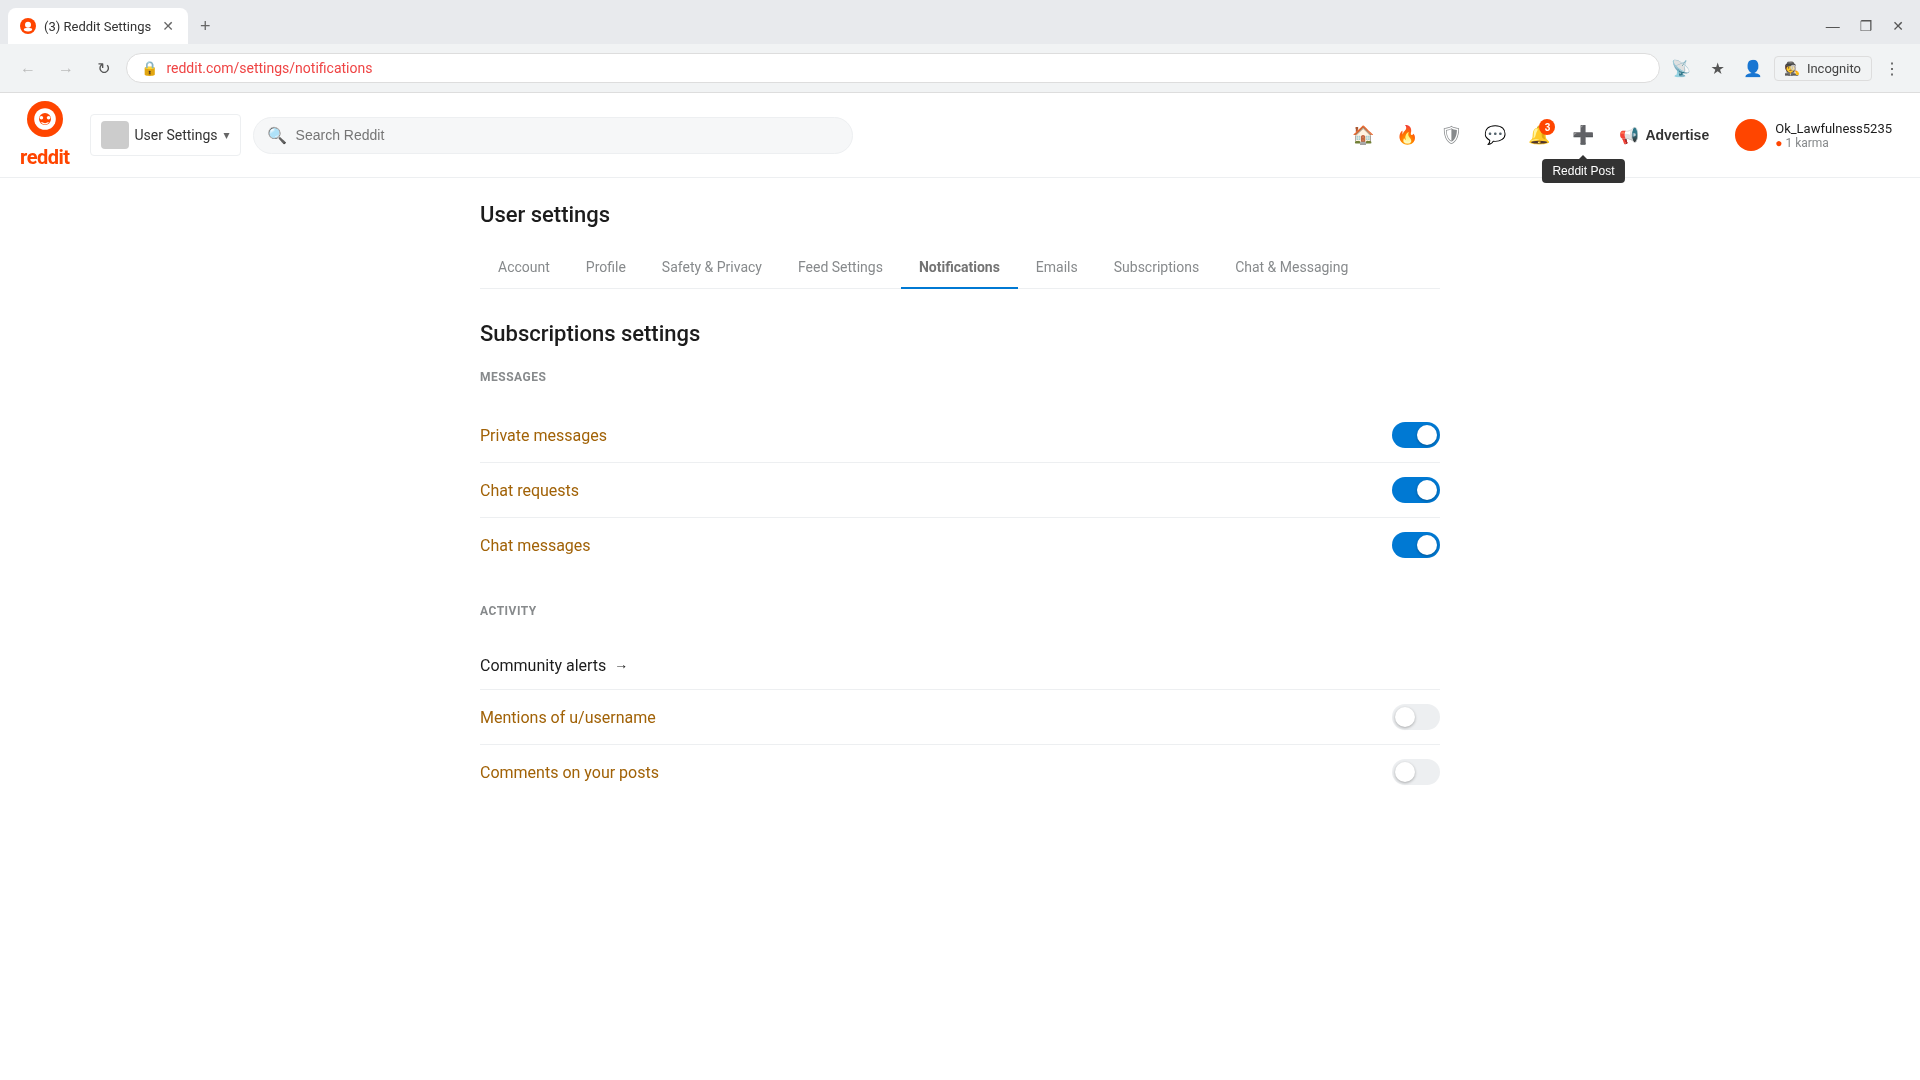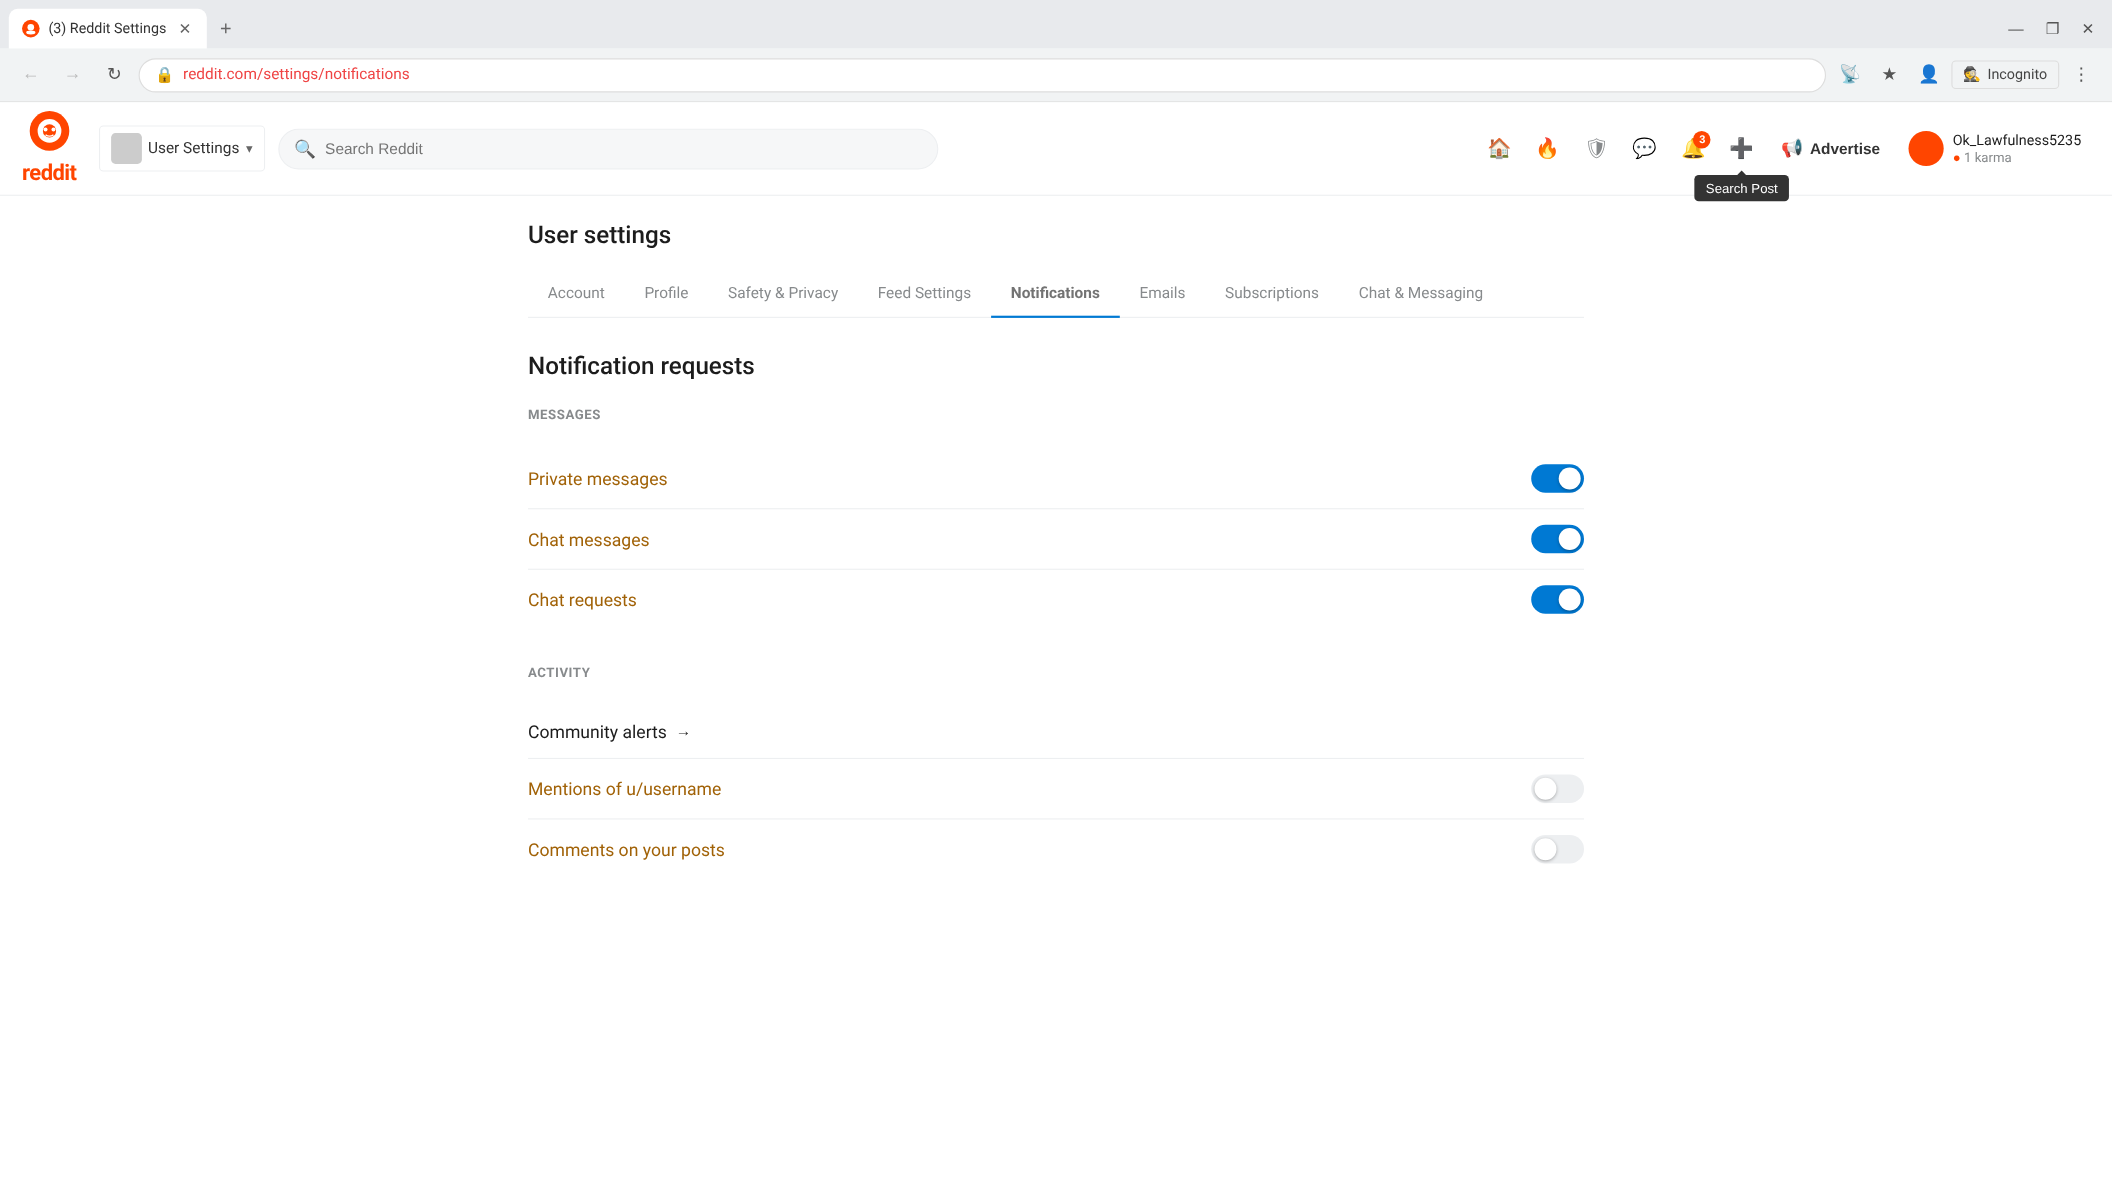--- a/index.html
+++ b/index.html
@@ -163,21 +163,21 @@
     <button class="header-icon-btn">🏠</button>
     <button class="header-icon-btn">🔥</button>
     <button class="header-icon-btn">🛡</button>
     <button class="header-icon-btn">💬</button>
     <button class="header-icon-btn notification-btn">
       🔔
       <span class="notification-badge">3</span>
     </button>
     <button class="header-icon-btn create-post-btn">
       ➕
-      <div class="create-post-tooltip">Search Post</div>
+      <div class="create-post-tooltip">Reddit Post</div>
     </button>
     <button class="advertise-btn">
       <span class="megaphone-icon">📢</span>
       <span>Advertise</span>
     </button>
     <div class="user-profile-btn">
       <div class="user-avatar"></div>
       <div class="user-info">
         <div class="username">Ok_Lawfulness5235</div>
         <div class="karma">
@@ -196,48 +196,48 @@
     <a class="settings-tab">Account</a>
     <a class="settings-tab">Profile</a>
     <a class="settings-tab">Safety &amp; Privacy</a>
     <a class="settings-tab">Feed Settings</a>
     <a class="settings-tab active">Notifications</a>
     <a class="settings-tab">Emails</a>
     <a class="settings-tab">Subscriptions</a>
     <a class="settings-tab">Chat &amp; Messaging</a>
   </div>
 
-  <h2 class="section-title">Notification requests</h2>
+  <h2 class="section-title">Subscriptions settings</h2>
 
   <div class="settings-section">
     <div class="category-label">MESSAGES</div>
 
     <div class="setting-row">
       <span class="setting-label">Private messages</span>
       <label class="toggle on">
         <input type="checkbox" checked="" style="">
         <div class="toggle-slider"></div>
       </label>
     </div>
 
     <div class="setting-row">
+      <span class="setting-label">Chat requests</span>
+      <label class="toggle on">
+        <input type="checkbox" checked="" style="">
+        <div class="toggle-slider"></div>
+      </label>
+    </div>
+
+    <div class="setting-row">
       <span class="setting-label">Chat messages</span>
       <label class="toggle on">
         <input type="checkbox" checked="" style="">
         <div class="toggle-slider"></div>
       </label>
     </div>
-
-    <div class="setting-row">
-      <span class="setting-label">Chat requests</span>
-      <label class="toggle on">
-        <input type="checkbox" checked="" style="">
-        <div class="toggle-slider"></div>
-      </label>
-    </div>
   </div>
 
   <div class="settings-section">
     <div class="category-label">ACTIVITY</div>
 
     <div class="setting-row">
       <span class="setting-label-link">
         <span>Community alerts</span>
         <span class="arrow-icon">→</span>
       </span>

